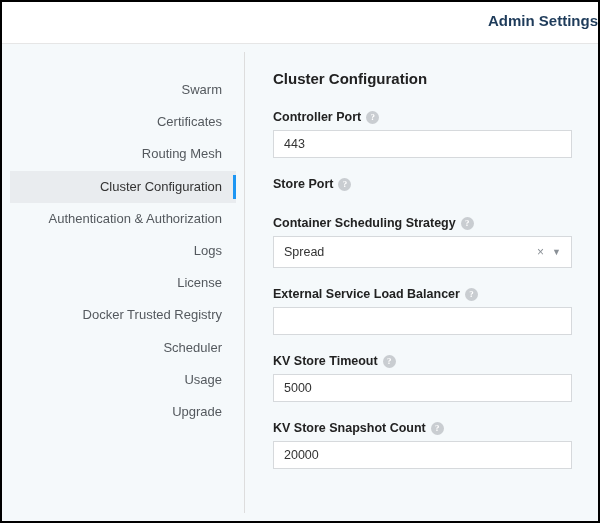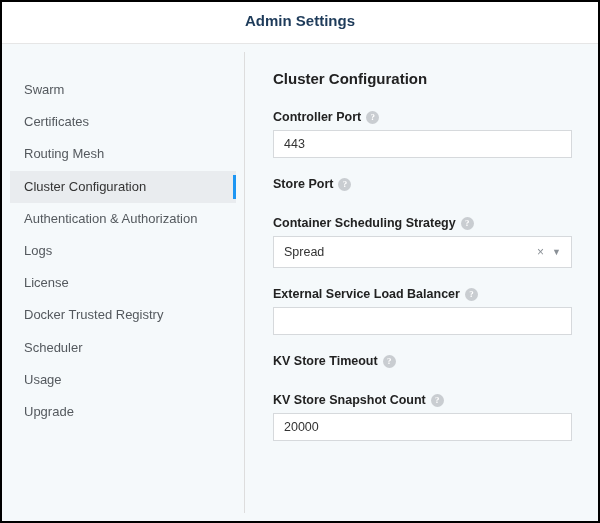--- a/index.html
+++ b/index.html
@@ -16,21 +16,21 @@
     }
     .frame {
       border: 2px solid #000;
       width: 600px;
       height: 523px;
       background: #fff;
       display: flex;
       flex-direction: column;
     }
     .header {
-      text-align: center;
+      text-align: right;
       padding: 10px 0 14px 0;
       border-bottom: 1px solid #e6e6e6;
       background: #fff;
     }
     .header-title {
       color: #1e3b5a;
       font-size: 15px;
       font-weight: 600;
     }
     .content {
@@ -39,20 +39,21 @@
       background: #f5f9fb;
       overflow: hidden;
     }
     .sidebar {
       width: 235px;
       padding: 22px 0 0 0;
       border-right: 1px solid #ddd;
       margin-top: 8px;
       margin-bottom: 8px;
       margin-left: 8px;
+      text-align: right;
     }
     .sidebar-item {
       padding: 7px 14px 7px 14px;
       font-size: 13px;
       color: #54595e;
       cursor: pointer;
       position: relative;
       line-height: 1.4;
       margin-right: 8px;
     }
@@ -204,20 +205,21 @@
           <span class="help-icon">?</span>
         </div>
         <input class="input" type="text" value="" style="">
       </div>
 
       <div class="field">
         <div class="field-label">
           <span>KV Store Timeout</span>
           <span class="help-icon">?</span>
         </div>
+        <input class="input" type="text" value="5000" style="">
       </div>
 
       <div class="field">
         <div class="field-label">
           <span>KV Store Snapshot Count</span>
           <span class="help-icon">?</span>
         </div>
         <input class="input" type="text" value="20000" style="">
       </div>
 

